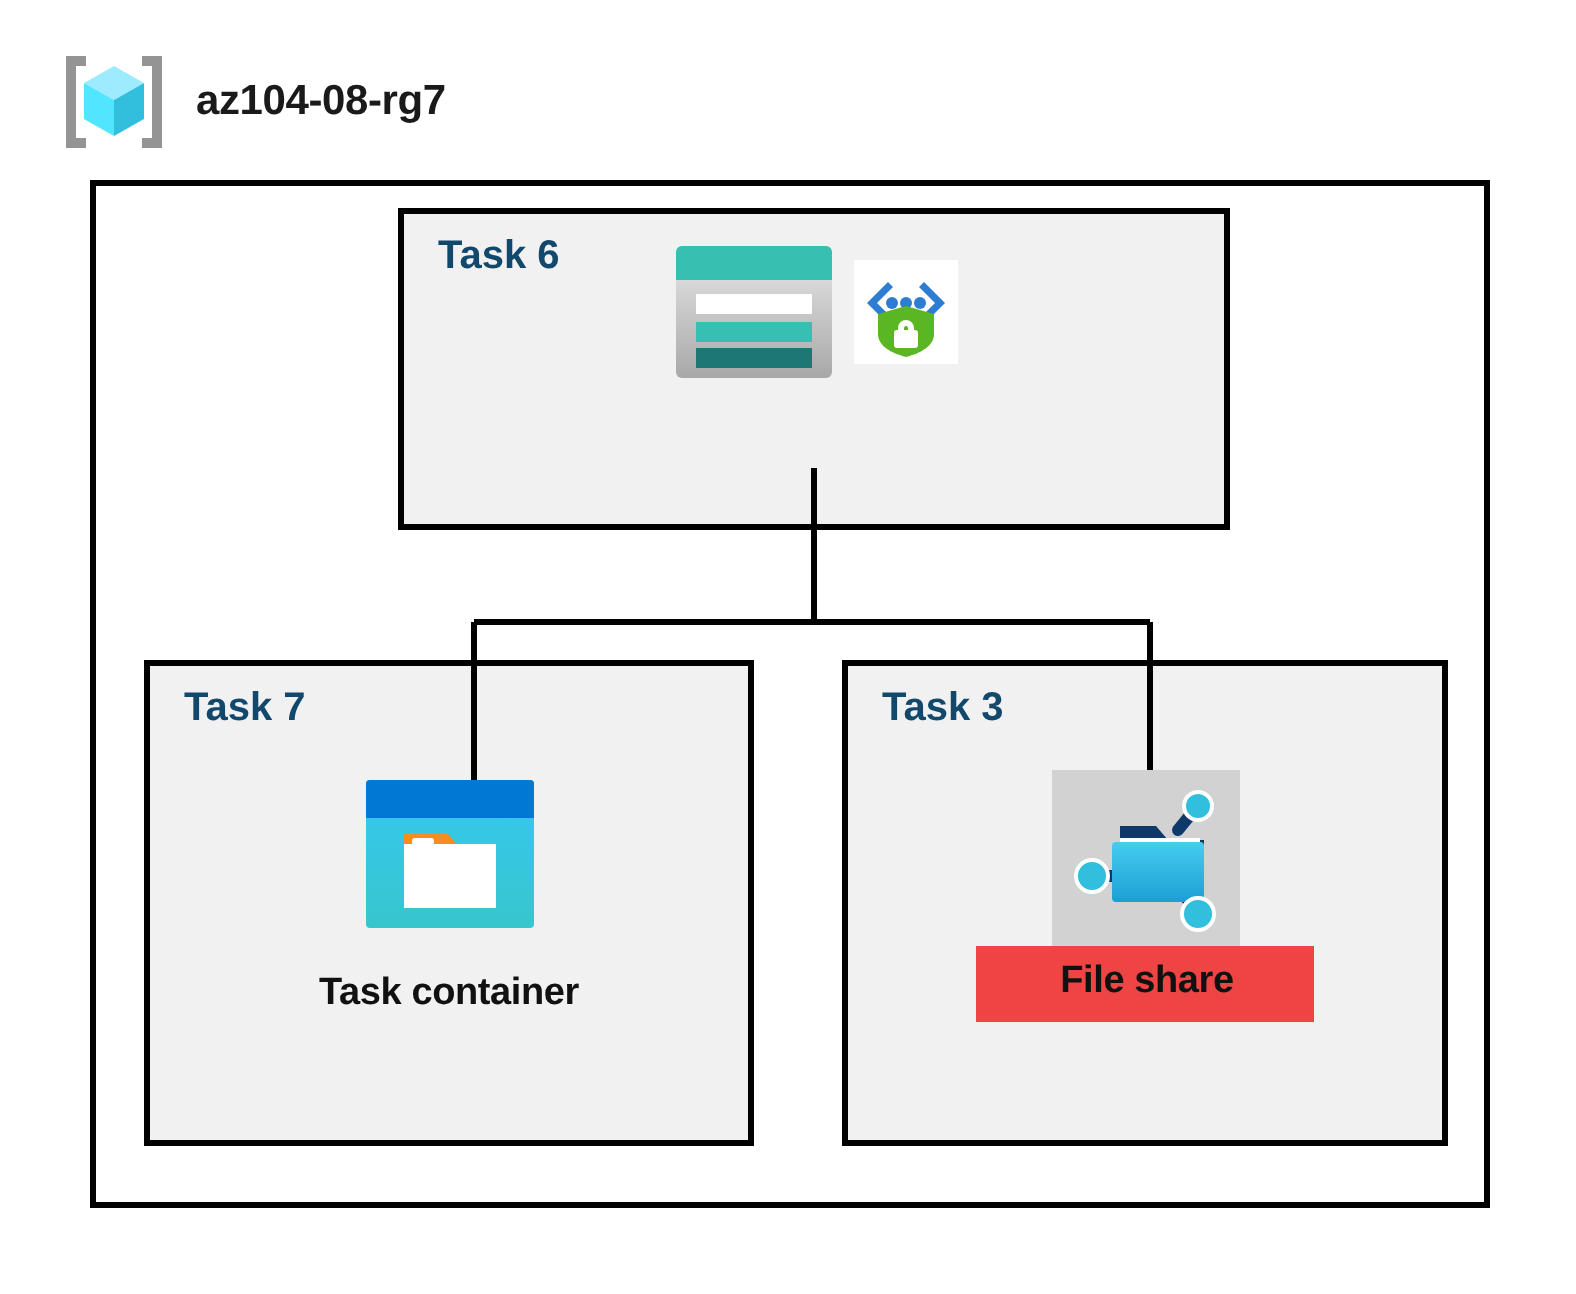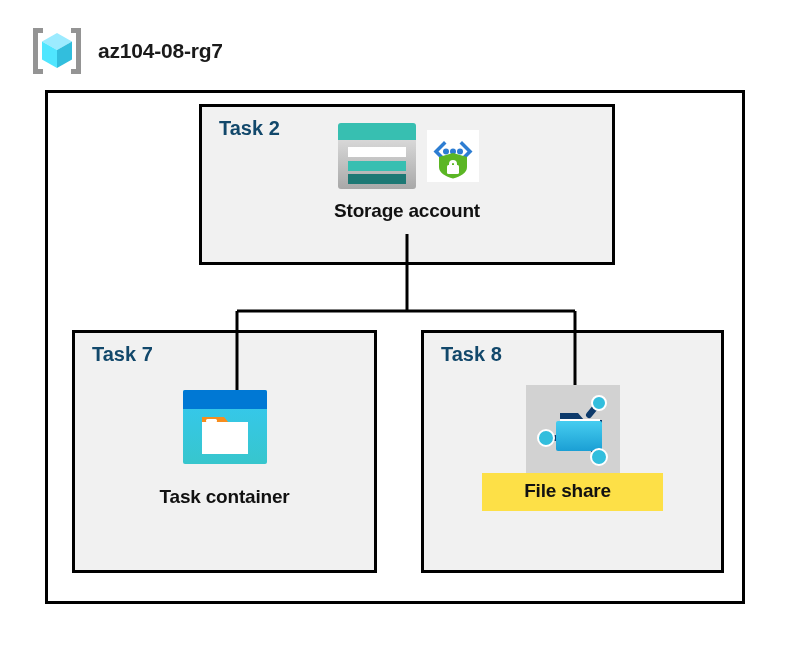--- a/index.html
+++ b/index.html
@@ -104,22 +104,22 @@
   
   #fileshare-node { left: 421px; top: 385px; width: 303px; }
   #fileshare-icon-wrap {
     background: #d2d2d2;
     padding: 6px 8px 4px 8px;
     display: flex;
     align-items: center;
     justify-content: center;
   }
   #fileshare-caption {
-    background: #fde047;
-    padding: 7px 52px 9px 42px;
+    background: #ef4444;
+    padding: 7px 40px 9px 42px;
     margin-top: 0px;
   }
 
   
   #connectors {
     position: absolute;
     left: 0;
     top: 0;
     width: 788px;
     height: 647px;
@@ -141,29 +141,29 @@
     <path d="M12 15.5 L27 24 L27 42 L12 33.5 Z" fill="#50e6ff"></path>
 
     <path d="M42 15.5 L42 33.5 L27 42 L27 24 Z" fill="#32bedd"></path>
   </svg>
   <div id="rg-title">az104-08-rg7</div>
 </div>
 
 <div id="rg-box"></div>
 
 <div id="task1-box" class="task-box">
-  <div class="task-label">Task 2</div>
+  <div class="task-label">Task 6</div>
 </div>
 
 <div id="task2-box" class="task-box">
   <div class="task-label">Task 7</div>
 </div>
 
 <div id="task3-box" class="task-box">
-  <div class="task-label">Task 8</div>
+  <div class="task-label">Task 3</div>
 </div>
 
 <svg id="connectors">
 
   <line x1="407" y1="234" x2="407" y2="311" stroke="#000000" stroke-width="3"></line>
 
   <line x1="237" y1="311" x2="575" y2="311" stroke="#000000" stroke-width="3"></line>
 
   <line x1="237" y1="311" x2="237" y2="390" stroke="#000000" stroke-width="3"></line>
 
@@ -204,21 +204,20 @@
       <circle cx="33" cy="21.5" r="3" fill="#2d7dd2"></circle>
 
       <path d="M26 23 L40 27 L40 37 C40 43 33.5 46.5 26 48.5 C18.5 46.5 12 43 12 37 L12 27 Z" fill="#5bb624"></path>
 
       <path d="M26 30 a4 4 0 0 1 4 4 v2 h-3 v-2 a1 1 0 0 0 -2 0 v2 h-3 v-2 a4 4 0 0 1 4 -4 z" fill="#ffffff"></path>
 
       <rect x="20" y="35" width="12" height="9" rx="1.5" fill="#ffffff"></rect>
     </svg>
 
   </div>
-  <div class="node-caption" id="storage-caption">Storage account</div>
 </div>
 
 <div class="node" id="blob-node">
   <svg width="88" height="80" viewBox="0 0 88 80">
     <defs>
       <linearGradient id="blobBody" x1="0" y1="0" x2="0" y2="1">
         <stop offset="0%" stop-color="#35c8f2"></stop>
         <stop offset="100%" stop-color="#37c6cd"></stop>
       </linearGradient>
     </defs>

